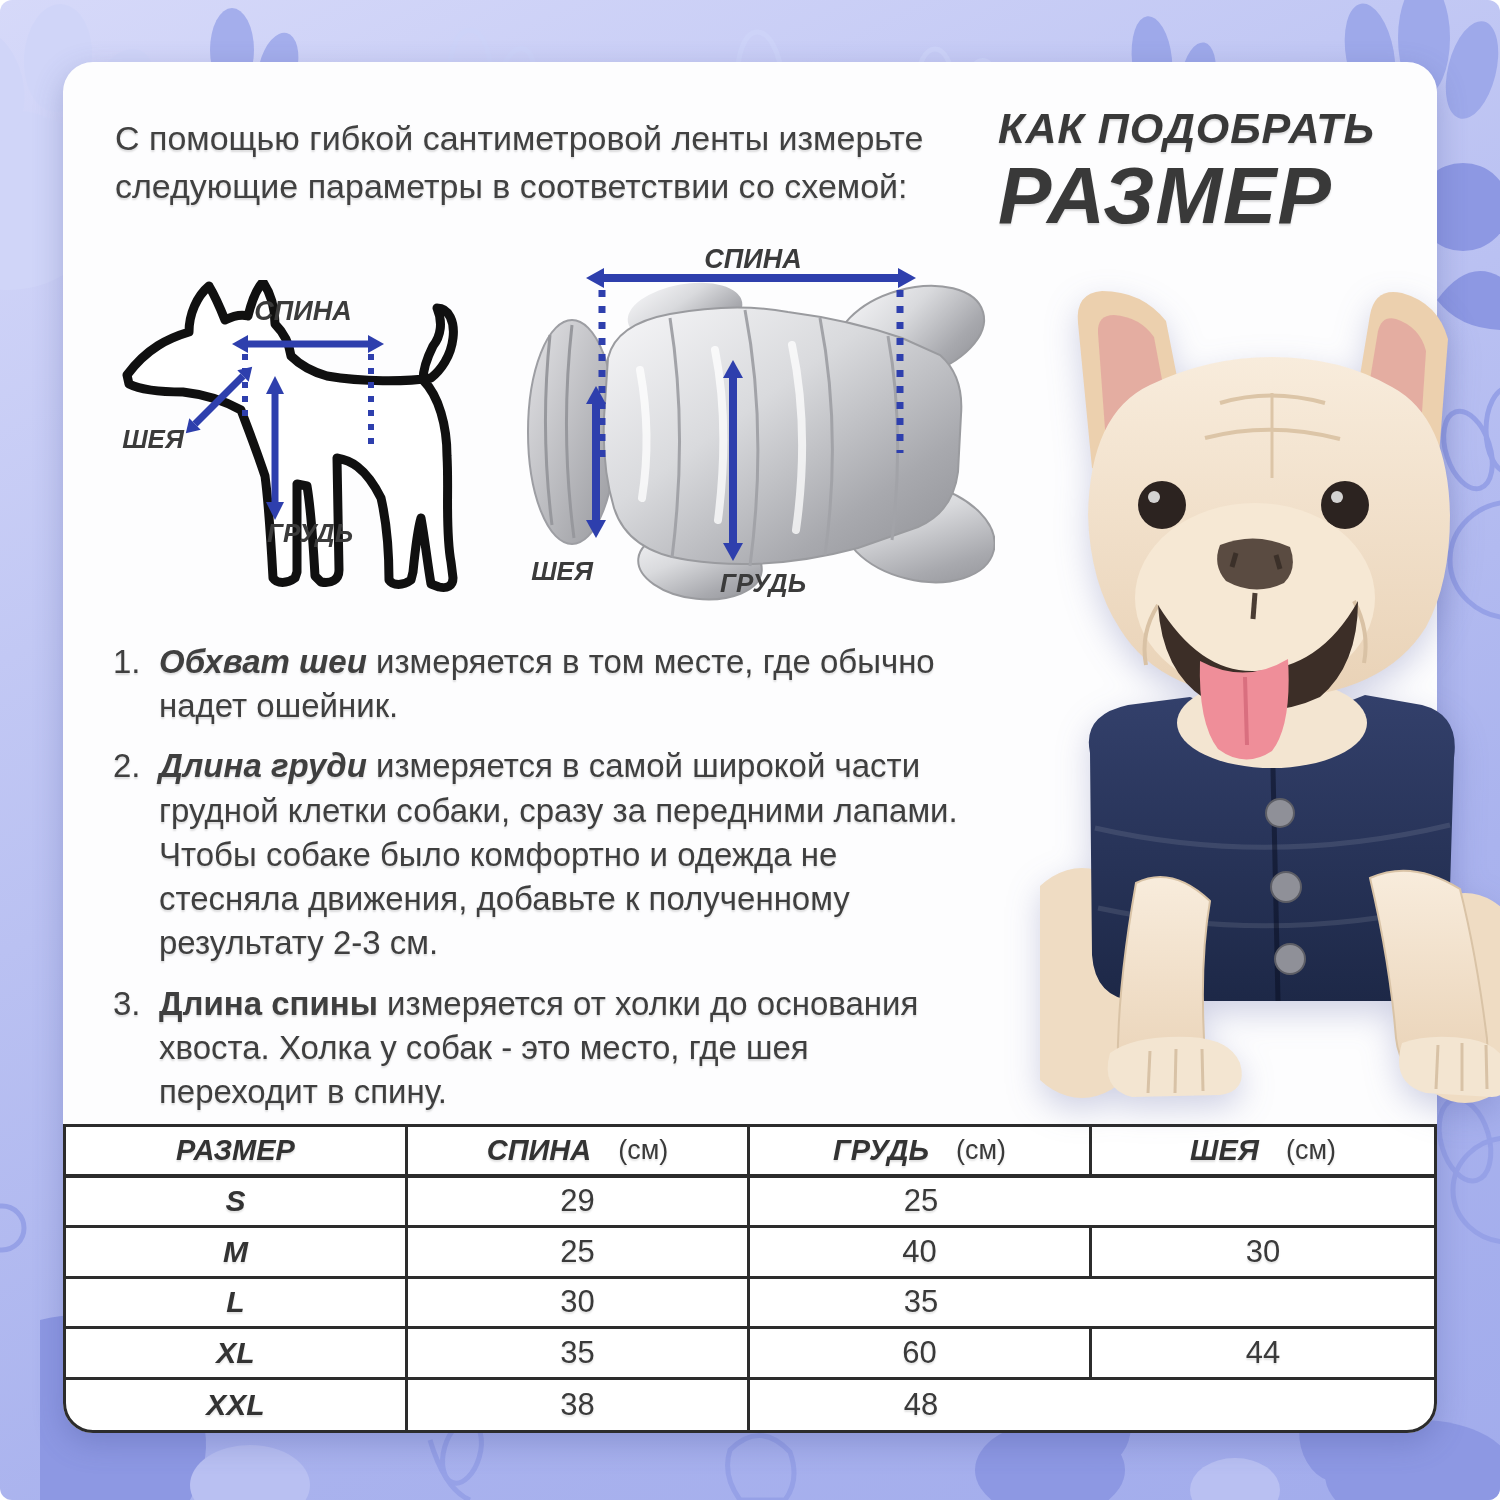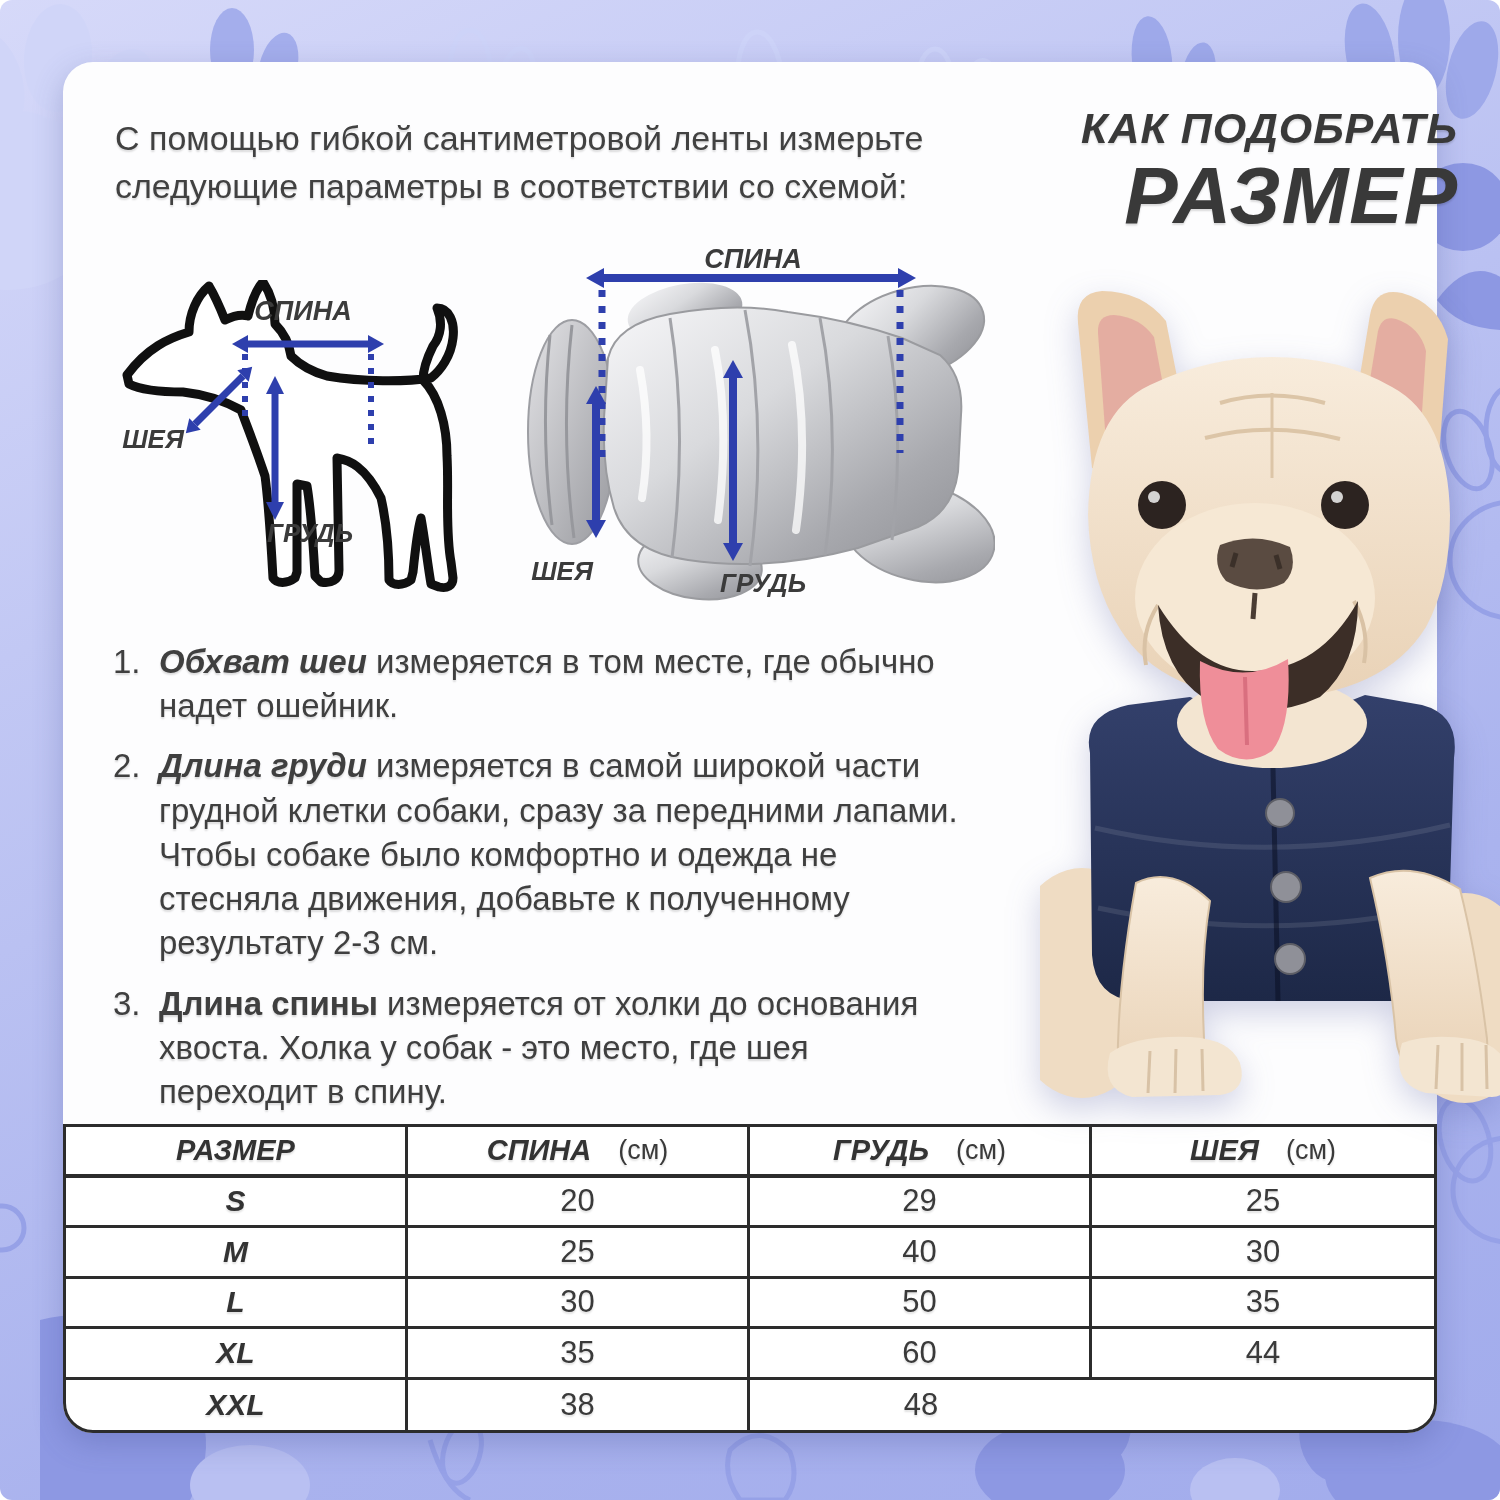--- a/index.html
+++ b/index.html
@@ -5,21 +5,21 @@
   html,body{margin:0;padding:0;}
   body{width:1500px;height:1500px;font-family:"Liberation Sans","DejaVu Sans",sans-serif;}
   #stage{position:relative;width:1500px;height:1500px;overflow:hidden;
          background:linear-gradient(155deg,#d6d9f9 0%,#c2c8f4 30%,#aab3ee 70%,#a2acec 100%);border-radius:12px;}
   #bg-decor{position:absolute;left:0;top:0;z-index:0;}
   
   .card{position:absolute;left:63px;top:62px;width:1374px;height:1371px;background:#fdfdfe;
         border-radius:30px;box-shadow:0 10px 30px rgba(70,80,150,.30);z-index:1;}
   .intro{position:absolute;left:52px;top:52px;width:845px;font-size:34px;line-height:1.42;
          color:#414141;text-shadow:0 2px 2px rgba(0,0,0,.14);}
-  .title{position:absolute;left:935px;top:40px;width:460px;text-align:right;color:#393939;
+  .title{position:absolute;left:935px;top:40px;width:460px;text-align:left;color:#393939;
          font-style:italic;font-weight:bold;text-shadow:0 2px 2px rgba(0,0,0,.14);}
   .title .l1{font-size:43px;letter-spacing:1px;line-height:1.25;}
   .title .l2{font-size:80px;letter-spacing:1px;line-height:1.0;}
   
   .dog-diagram{position:absolute;left:42px;top:218px;}
   .jacket-diagram{position:absolute;left:457px;top:178px;}
   .svg-label{font-family:"Liberation Sans","DejaVu Sans",sans-serif;font-weight:bold;font-style:italic;fill:#3b3b3b;}
   
   .mlist{position:absolute;left:50px;top:578px;width:860px;color:#3f3f3f;font-size:33px;line-height:1.34;
          text-shadow:0 2px 2px rgba(0,0,0,.14);}
@@ -262,34 +262,32 @@
           <span class="h-label">ГРУДЬ</span>
           <span class="h-unit">(см)</span>
         </div>
         <div class="t-cell">
           <span class="h-label">ШЕЯ</span>
           <span class="h-unit">(см)</span>
         </div>
       </div>
       <div class="t-row">
         <div class="t-cell t-size">S</div>
-        <div class="t-cell">20</div>
         <div class="t-cell">29</div>
         <div class="t-cell">25</div>
       </div>
       <div class="t-row">
         <div class="t-cell t-size">M</div>
         <div class="t-cell">25</div>
         <div class="t-cell">40</div>
         <div class="t-cell">30</div>
       </div>
       <div class="t-row">
         <div class="t-cell t-size">L</div>
         <div class="t-cell">30</div>
-        <div class="t-cell">50</div>
         <div class="t-cell">35</div>
       </div>
       <div class="t-row">
         <div class="t-cell t-size">XL</div>
         <div class="t-cell">35</div>
         <div class="t-cell">60</div>
         <div class="t-cell">44</div>
       </div>
       <div class="t-row">
         <div class="t-cell t-size">XXL</div>

